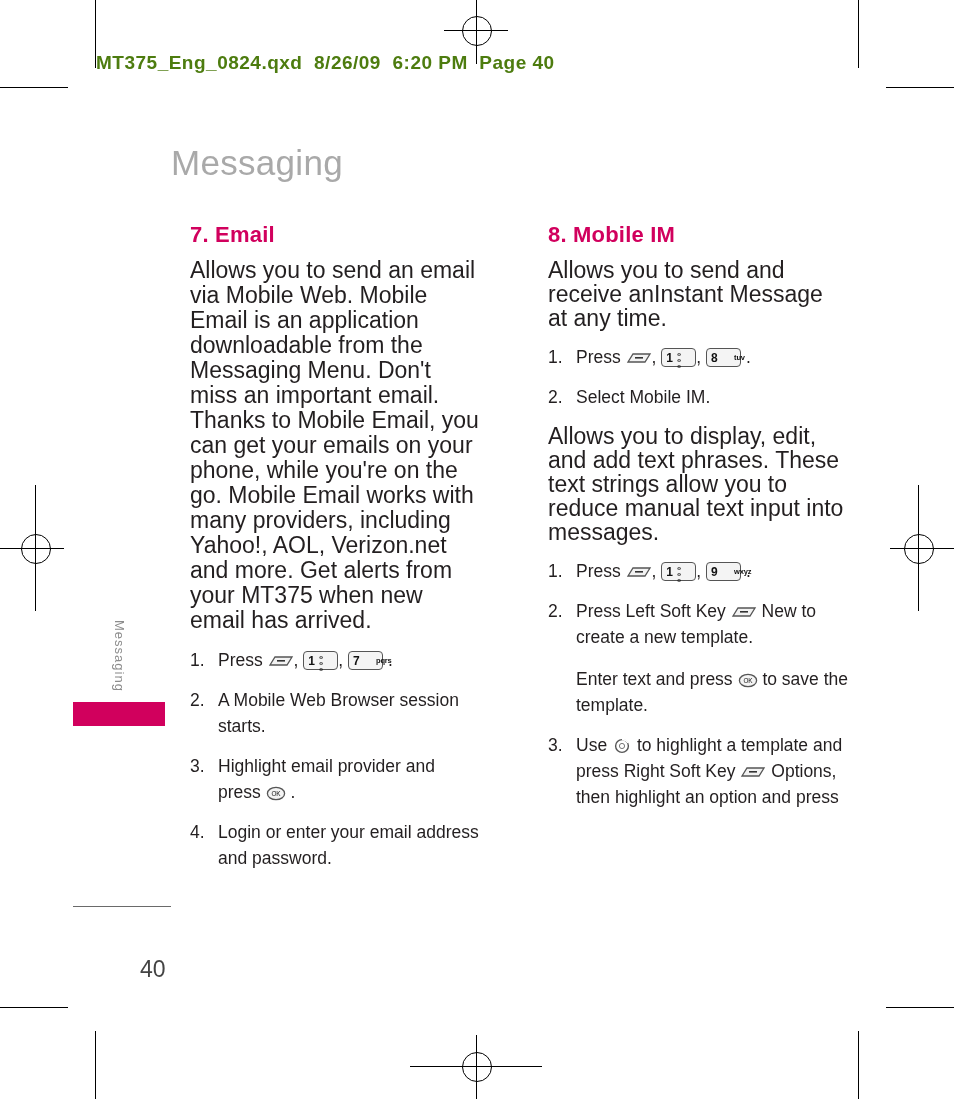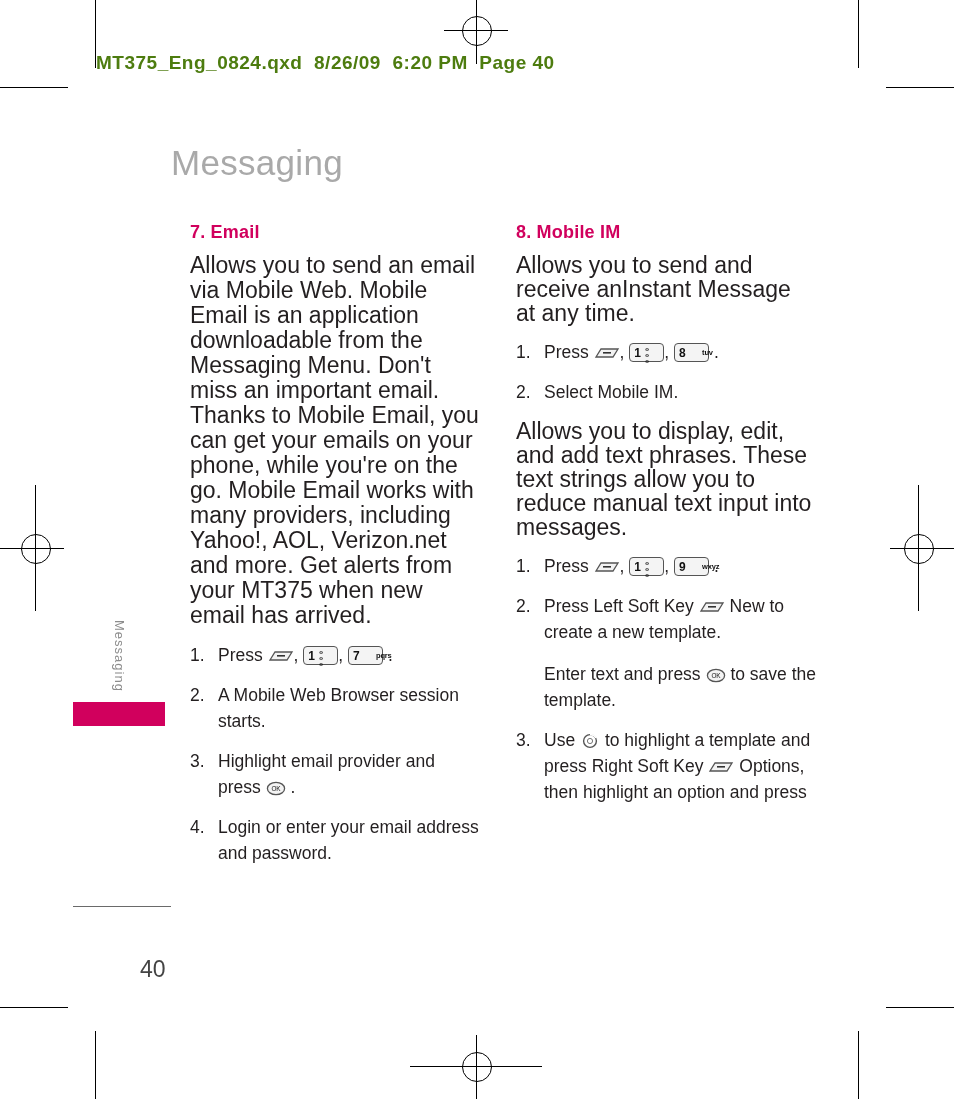--- a/index.html
+++ b/index.html
@@ -85,25 +85,25 @@
     font-size: 23px;
     color: #444;
   }
 
   .col {
     position: absolute;
     top: 222px;
     color: #231f20;
   }
   .col-left  { left: 190px; width: 290px; }
-  .col-right { left: 516px; width: 300px; }
+  .col-right { left: 548px; width: 300px; }
 
   h2.sec {
     margin: 0 0 10px 0;
-    font-size: 18px;
+    font-size: 22px;
     font-weight: bold;
     color: #d1005d;
     letter-spacing: 0.2px;
   }
   h2.sec.tight { margin-top: 20px; }
 
   p.body {
     margin: 0 0 14px 0;
     font-size: 23px;
     line-height: 25px;

